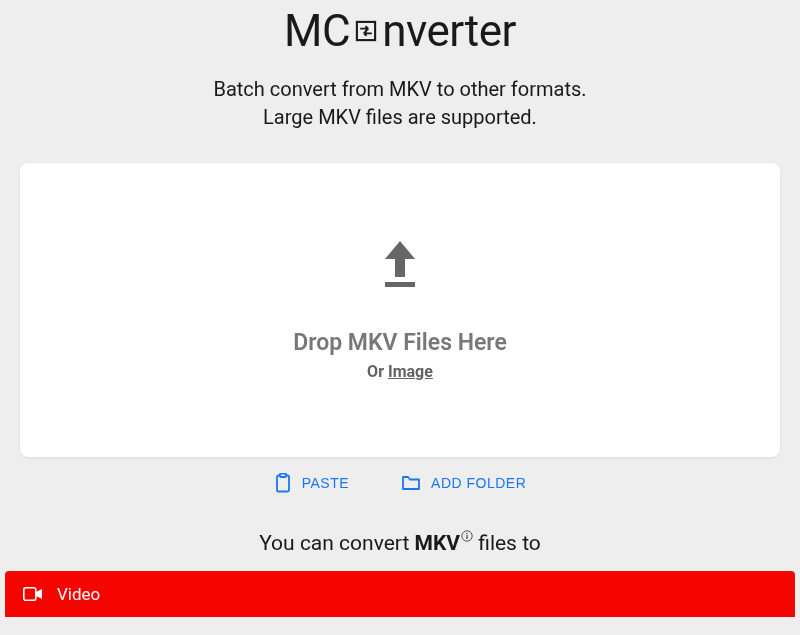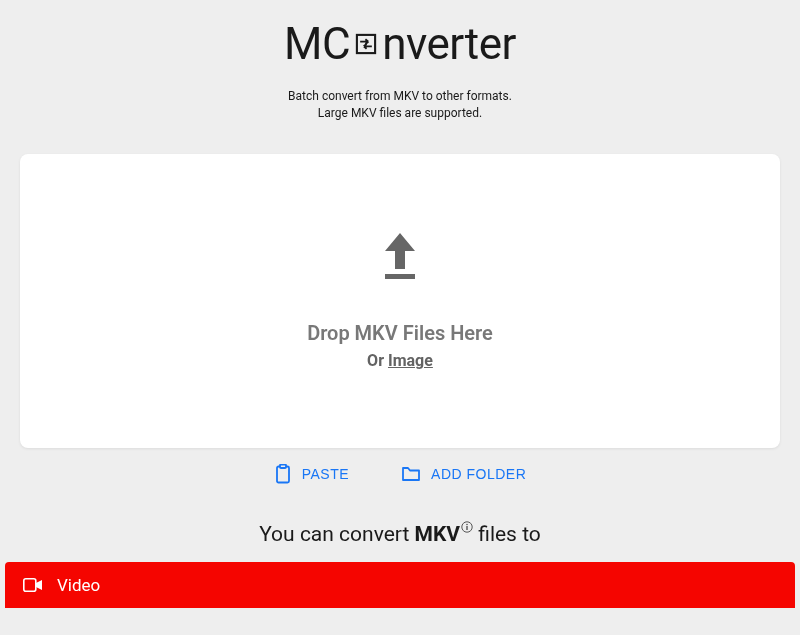--- a/index.html
+++ b/index.html
@@ -13,57 +13,57 @@
       background: #eeeeee;
       font-family: Roboto, Arial, sans-serif;
       overflow: hidden;
     }
     .container {
       width: 100%;
       height: 100%;
     }
     .header {
       text-align: center;
-      padding-top: 18px;
+      padding-top: 5px;
     }
     .logo {
       font-size: 44px;
       font-weight: 400;
       color: #1a1a1a;
       display: inline-flex;
       align-items: center;
       letter-spacing: -0.5px;
     }
     .logo-icon {
       display: inline-flex;
       margin: 0 2px;
       vertical-align: middle;
     }
     .tagline {
-      font-size: 12px;
+      font-size: 20px;
       color: #1a1a1a;
       margin-top: 18px;
       line-height: 1.4;
     }
     .dropzone {
       margin: 32px 20px 0;
       background: #fff;
       border-radius: 8px;
       height: 294px;
       display: flex;
       flex-direction: column;
       align-items: center;
       justify-content: center;
       box-shadow: 0 1px 3px rgba(0,0,0,0.08);
     }
     .upload-icon {
       margin-bottom: 38px;
     }
     .drop-text {
-      font-size: 20px;
+      font-size: 23px;
       font-weight: 600;
       color: #787878;
       margin-bottom: 6px;
     }
     .browse-line {
       font-size: 16px;
       font-weight: 700;
       color: #636363;
     }
     .browse-link {

